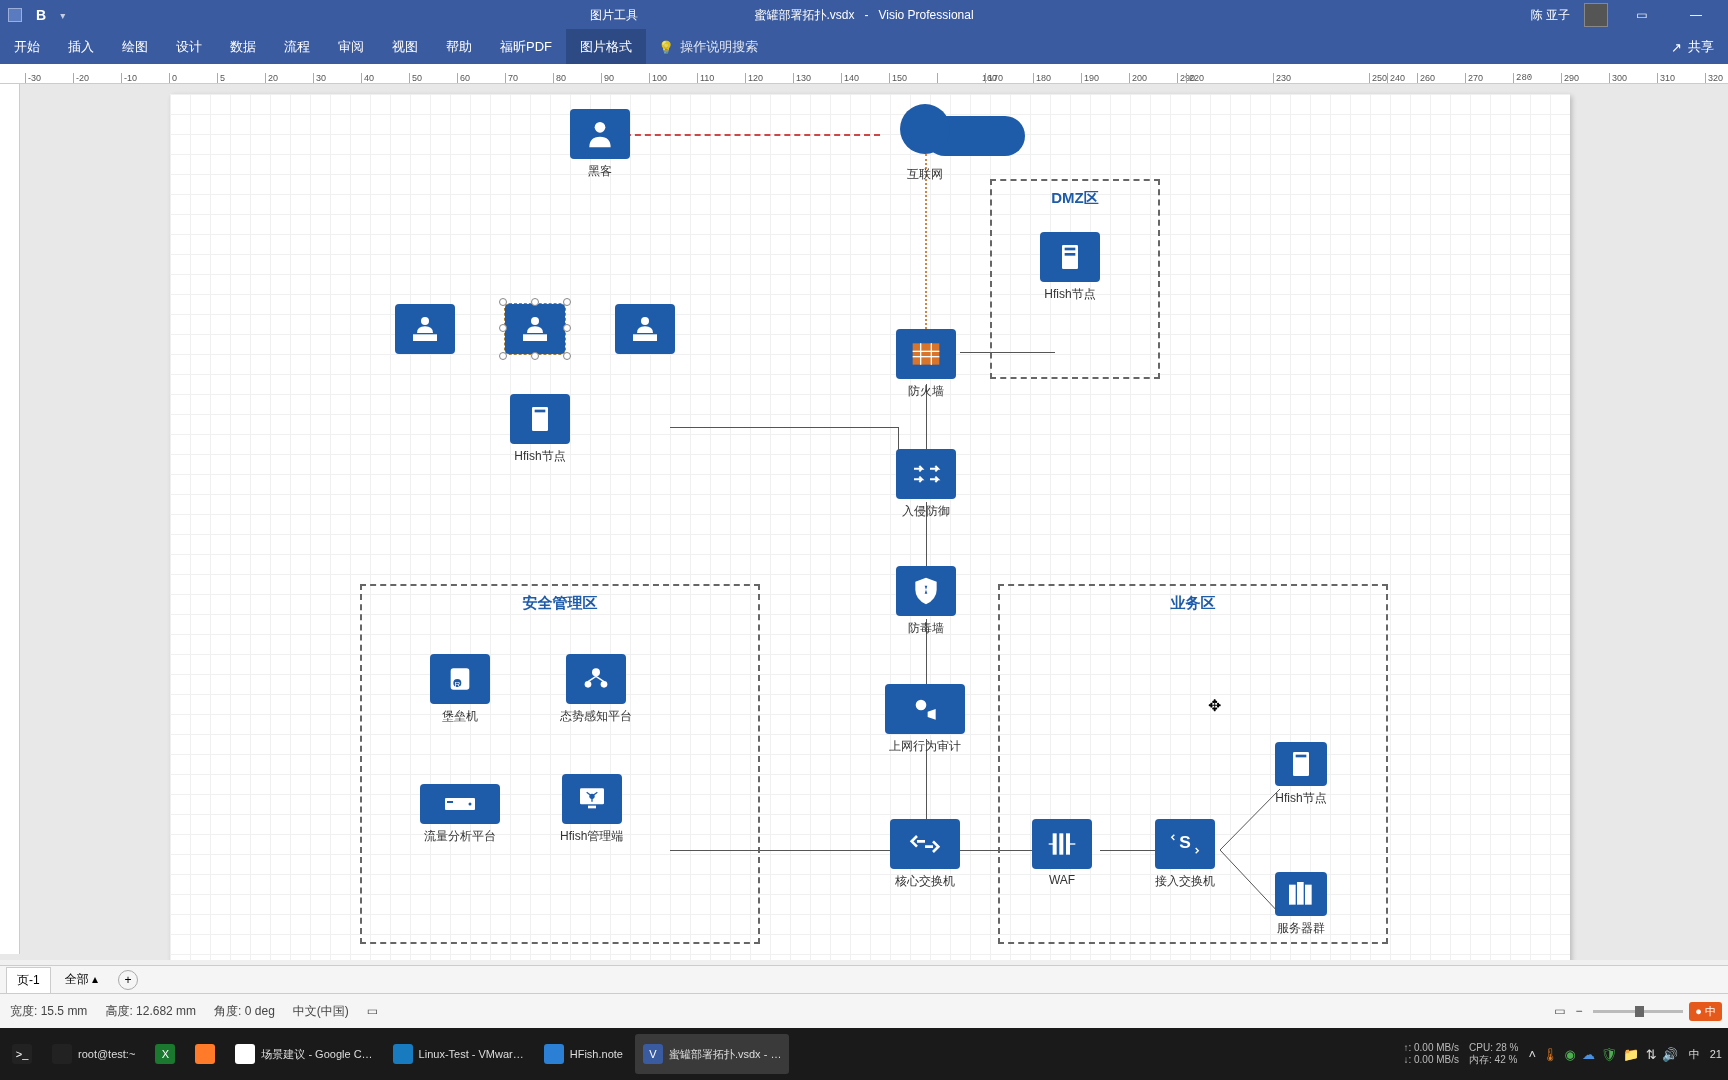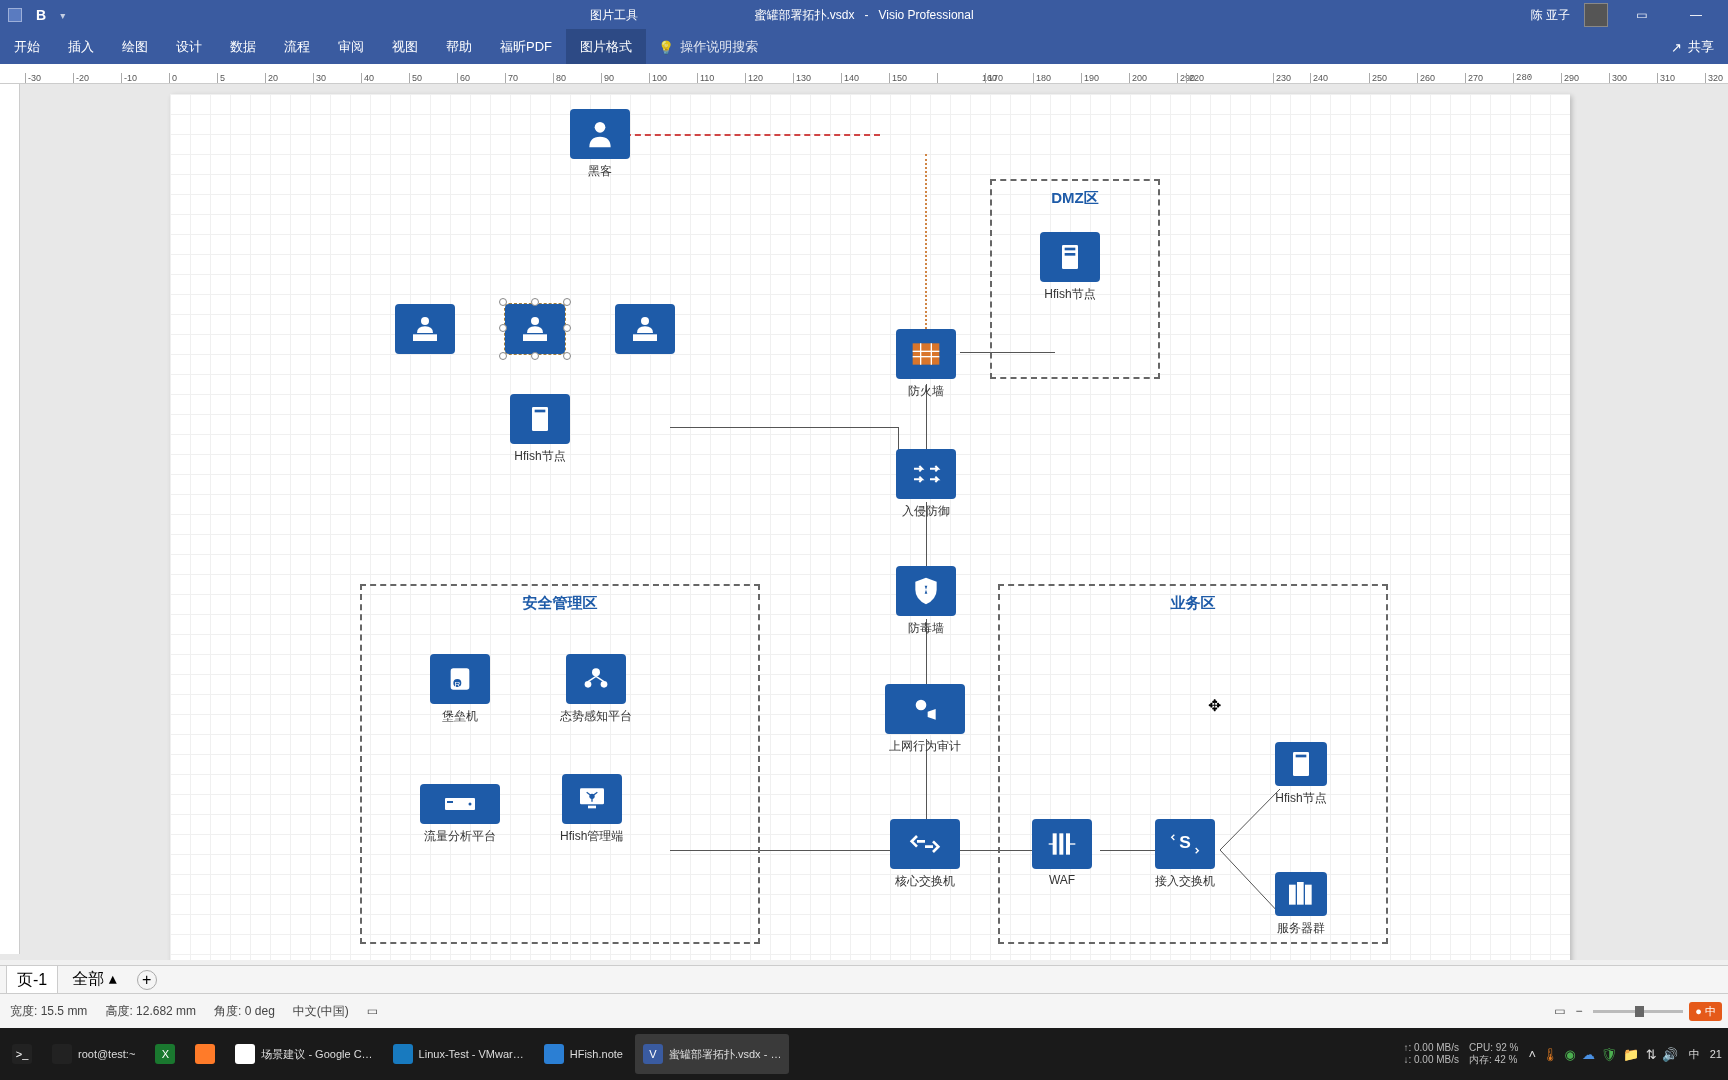--- a/index.html
+++ b/index.html
@@ -51,21 +51,21 @@
 
 .selected { outline: 1px dashed #a17d3a; }
 .sel-handle { position: absolute; width: 8px; height: 8px; background: #fff; border: 1px solid #888; border-radius: 50%; }
 
 .connector { position: absolute; background: #555; }
 .connector.h { height: 1px; }
 .connector.v { width: 1px; }
 .connector.dashed { border-top: 2px dashed #d04545; background: transparent; height: 0; }
 
 
-.page-tabs { position: absolute; bottom: 87px; left: 0; right: 0; height: 28px; background: #f5f5f5; border-top: 1px solid #ccc; display: flex; align-items: center; font-size: 16px; padding-left: 6px; gap: 4px; }
+.page-tabs { position: absolute; bottom: 87px; left: 0; right: 0; height: 28px; background: #f5f5f5; border-top: 1px solid #ccc; display: flex; align-items: center; font-size: 12px; padding-left: 6px; gap: 4px; }
 .page-tab { padding: 4px 10px; background: #fff; border: 1px solid #ccc; border-bottom: none; }
 .page-tab.all { background: transparent; border: none; }
 .page-tab-add { width: 20px; height: 20px; border: 1px solid #aaa; border-radius: 50%; display: flex; align-items: center; justify-content: center; margin-left: 6px; cursor: pointer; }
 
 
 .status-bar { position: absolute; bottom: 52px; left: 0; right: 0; height: 35px; background: #f5f5f5; border-top: 1px solid #ccc; display: flex; align-items: center; font-size: 12px; color: #444; padding: 0 10px; gap: 18px; }
 .status-bar .right { position: absolute; right: 10px; display: flex; align-items: center; gap: 10px; }
 .lang-pill { position: absolute; right: 6px; background: #e55a1a; color: white; font-size: 11px; padding: 2px 6px; border-radius: 3px; }
 .zoom-track { width: 90px; height: 3px; background: #bbb; position: relative; }
 .zoom-track .thumb { position: absolute; left: 42px; top: -4px; width: 9px; height: 11px; background: #666; }
@@ -145,21 +145,21 @@
     <div class="tick" style="left: 841px;">140</div>
     <div class="tick" style="left: 889px;">150</div>
     <div class="tick" style="left: 937px; padding-left: 44px;">160</div>
     <div class="tick" style="left: 985px;">170</div>
     <div class="tick" style="left: 1033px;">180</div>
     <div class="tick" style="left: 1081px;">190</div>
     <div class="tick" style="left: 1129px;">200</div>
     <div class="tick" style="left: 1177px;">290</div>
     <div class="tick" style="left: 1186px;">220</div>
     <div class="tick" style="left: 1273px;">230</div>
-    <div class="tick" style="left: 1310px;">240</div>
+    <div class="tick" style="left: 1387px;">240</div>
     <div class="tick" style="left: 1369px;">250</div>
     <div class="tick" style="left: 1417px;">260</div>
     <div class="tick" style="left: 1465px;">270</div>
     <div class="tick" style="left: 1513px; font-family: Liberation Mono, monospace;">280</div>
     <div class="tick" style="left: 1561px;">290</div>
     <div class="tick" style="left: 1609px;">300</div>
     <div class="tick" style="left: 1657px;">310</div>
     <div class="tick" style="left: 1705px;">320</div>
   </div>
 
@@ -187,20 +187,24 @@
     <div class="shape" style="left:400px; top:15px;">
       <div class="icon-box">
           <svg viewBox="0 0 24 24">
             <circle cx="12" cy="7" r="4"></circle>
             <path d="M4 22 Q4 14 12 14 Q20 14 20 22 Z"></path>
           </svg>
         </div>
       <div class="shape-label">黑客</div>
     </div>
 
+    <div class="shape" style="left:705px; top:10px;">
+      <div class="cloud"></div>
+      <div class="shape-label" style="margin-top:12px;">互联网</div>
+    </div>
 
     <div class="zone" style="left:820px; top:85px; width:170px; height:200px;">
       <div class="zone-title">DMZ区</div>
     </div>
     <div class="shape" style="left:870px; top:138px;">
       <div class="icon-box">
           <svg viewBox="0 0 24 24">
             <rect x="6" y="3" width="12" height="18" rx="1"></rect>
             <rect x="8" y="5" width="8" height="2" fill="#1e5ba8"></rect>
             <rect x="8" y="9" width="8" height="2" fill="#1e5ba8"></rect>
@@ -460,21 +464,21 @@
         <div class="tb-icon" style="background: rgb(58, 91, 160); color: rgb(255, 255, 255);">V</div>
         <span>蜜罐部署拓扑.vsdx - …</span>
       </div>
     </div>
   <div class="tb-sys">
     <div class="perf">
       <div>↑: 0.00 MB/s</div>
         <div>↓: 0.00 MB/s</div>
     </div>
     <div class="perf">
-      <div>CPU: 92 %</div>
+      <div>CPU: 28 %</div>
         <div>内存: 42 %</div>
     </div>
     <div class="tray-icons">
       <span>˄</span>
       <span style="color:#e67e22">🌡</span>
       <span style="color:#4caf50">◉</span>
       <span style="color:#4a90e2">☁</span>
       <span style="color:#4caf50">🛡</span>
       <span style="color:#f5a623">📁</span>
       <span>⇅</span>

